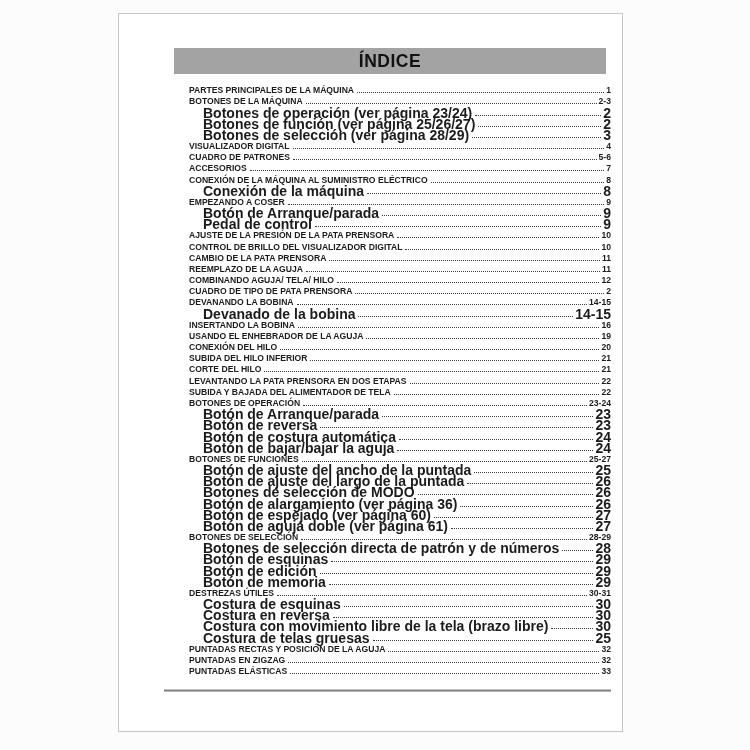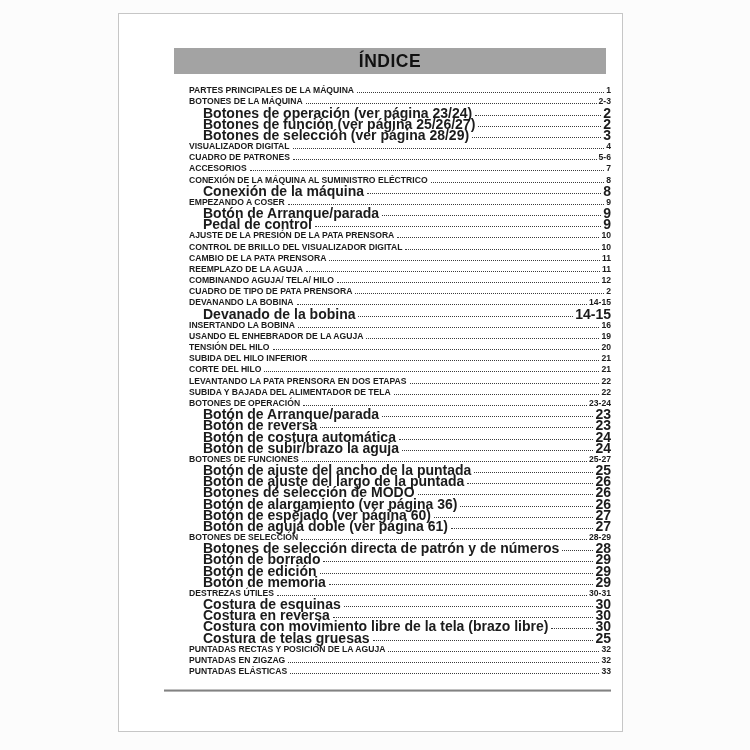--- a/index.html
+++ b/index.html
@@ -208,21 +208,21 @@
     <span class="label">INSERTANDO LA BOBINA</span>
     <span class="dots"></span>
     <span class="pg">16</span>
   </div>
         <div class="row lvl0">
     <span class="label">USANDO EL ENHEBRADOR DE LA AGUJA</span>
     <span class="dots"></span>
     <span class="pg">19</span>
   </div>
         <div class="row lvl0">
-    <span class="label">TENSIÓN DEL HILO</span>
+    <span class="label">CONEXIÓN DEL HILO</span>
     <span class="dots"></span>
     <span class="pg">20</span>
   </div>
         <div class="row lvl0">
     <span class="label">SUBIDA DEL HILO INFERIOR</span>
     <span class="dots"></span>
     <span class="pg">21</span>
   </div>
         <div class="row lvl0">
     <span class="label">CORTE DEL HILO</span>
@@ -253,21 +253,21 @@
     <span class="label">Botón de reversa</span>
     <span class="dots"></span>
     <span class="pg">23</span>
   </div>
         <div class="row lvl1">
     <span class="label">Botón de costura automática</span>
     <span class="dots"></span>
     <span class="pg">24</span>
   </div>
         <div class="row lvl1">
-    <span class="label">Botón de subir/brazo la aguja</span>
+    <span class="label">Botón de bajar/bajar la aguja</span>
     <span class="dots"></span>
     <span class="pg">24</span>
   </div>
         <div class="row lvl0">
     <span class="label">BOTONES DE FUNCIONES</span>
     <span class="dots"></span>
     <span class="pg">25-27</span>
   </div>
         <div class="row lvl1">
     <span class="label">Botón de ajuste del ancho de la puntada</span>
@@ -303,21 +303,21 @@
     <span class="label">BOTONES DE SELECCIÓN</span>
     <span class="dots"></span>
     <span class="pg">28-29</span>
   </div>
         <div class="row lvl1">
     <span class="label">Botones de selección directa de patrón y de números</span>
     <span class="dots"></span>
     <span class="pg">28</span>
   </div>
         <div class="row lvl1">
-    <span class="label">Botón de borrado</span>
+    <span class="label">Botón de esquinas</span>
     <span class="dots"></span>
     <span class="pg">29</span>
   </div>
         <div class="row lvl1">
     <span class="label">Botón de edición</span>
     <span class="dots"></span>
     <span class="pg">29</span>
   </div>
         <div class="row lvl1">
     <span class="label">Botón de memoria</span>

